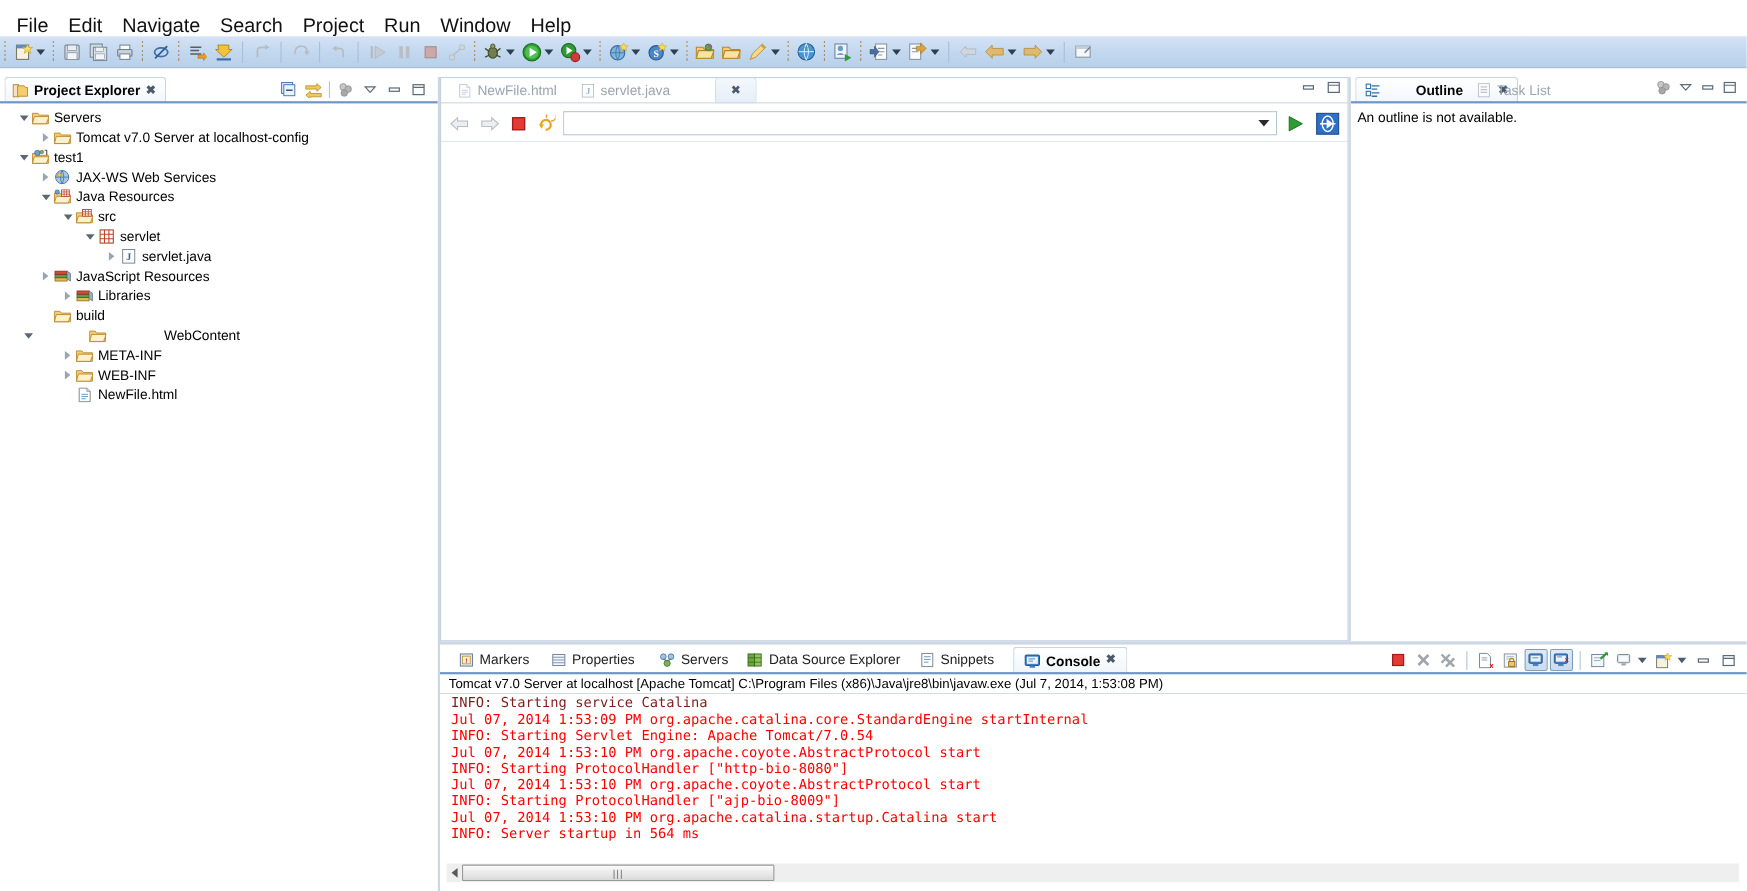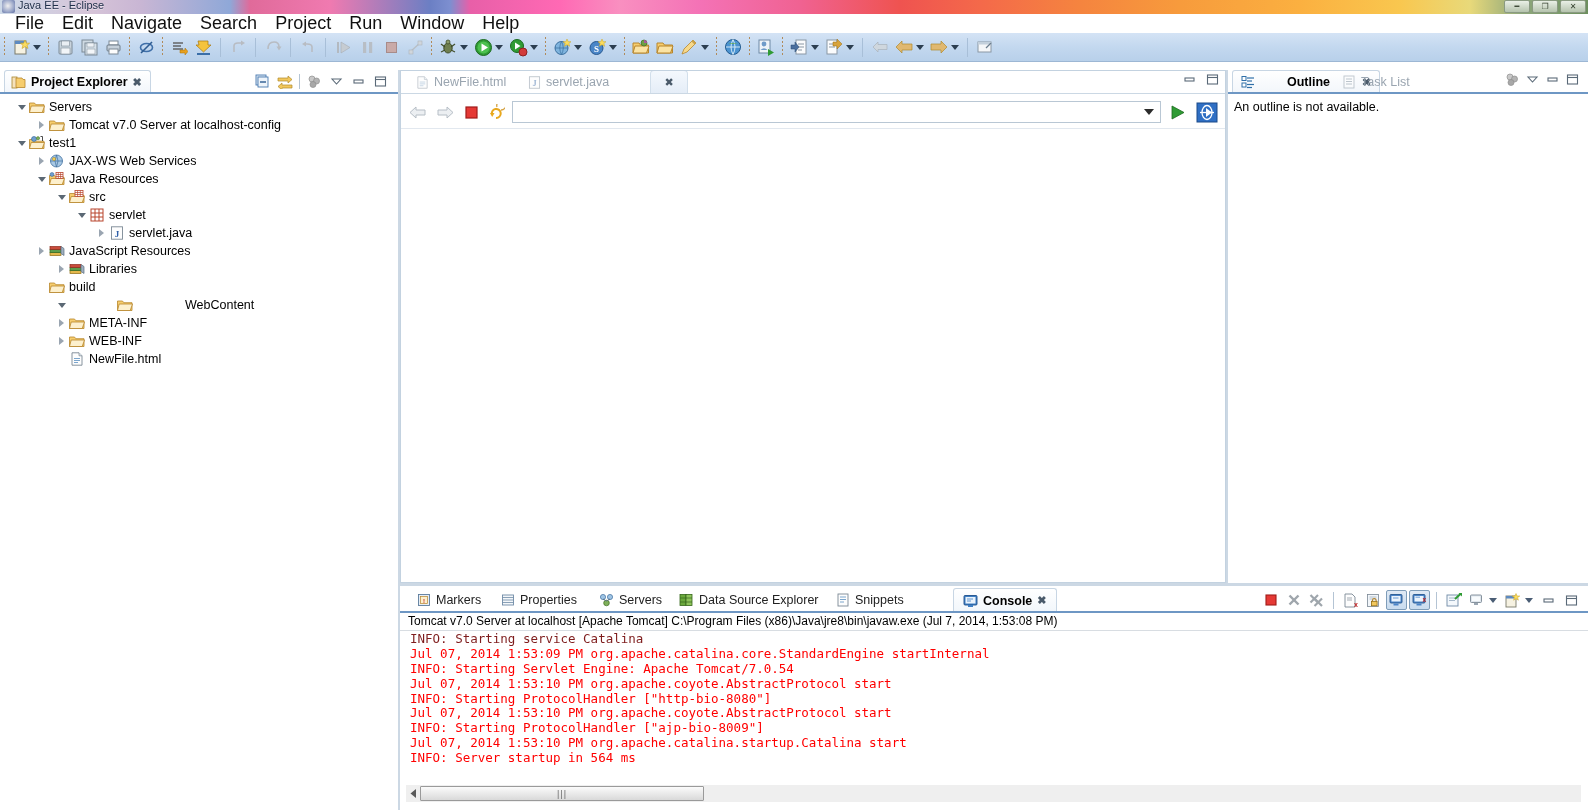--- a/index.html
+++ b/index.html
@@ -244,29 +244,20 @@
   .divider-v { position: absolute; background: #ccd8e4; }
   .divider-h { position: absolute; background: #ccd8e4; }
 
   .closeX { font-size: 11px; color: #4a5a6a; line-height: 1; }
 </style>
 </head>
 <body>
 
 <div id="app">
 
-  <div class="titlebar">
-    <div class="title-icon"></div>
-    <div class="title-text">Java EE - Eclipse</div>
-    <div class="win-controls">
-      <div class="win-btn">━</div>
-      <div class="win-btn">❐</div>
-      <div class="win-btn">✕</div>
-    </div>
-  </div>
 
   <div class="menubar">
     <div class="menu-item">File</div>
     <div class="menu-item">Edit</div>
     <div class="menu-item">Navigate</div>
     <div class="menu-item">Search</div>
     <div class="menu-item">Project</div>
     <div class="menu-item">Run</div>
     <div class="menu-item">Window</div>
     <div class="menu-item">Help</div>
@@ -767,21 +758,21 @@
         <span class="tw"></span>
         <span class="tree-icon">
           <svg class="ico" width="16" height="14" viewBox="0 0 16 14">
               <path d="M0.5 3 h5 l1.3 1.7 h8.2 v7.8 H0.5 z" fill="#f6cd6e" stroke="#b8862c" stroke-width="0.8"></path>
               <path d="M2.2 6 h13.3 l-2.3 6.5 H0.5 z" fill="#fdf0cd" stroke="#b8862c" stroke-width="0.8"></path>
             </svg>
         </span>
         <span class="tree-label">build</span>
       </div>
 
-      <div class="tree-row" style="padding-left:56px;gap:48px;">
+      <div class="tree-row" style="padding-left:20px;gap:48px;">
         <span class="tw">
             <i class="tw-expanded"></i>
           </span>
         <span class="tree-icon">
           <svg class="ico" width="16" height="14" viewBox="0 0 16 14">
               <path d="M0.5 3 h5 l1.3 1.7 h8.2 v7.8 H0.5 z" fill="#f6cd6e" stroke="#b8862c" stroke-width="0.8"></path>
               <path d="M2.2 6 h13.3 l-2.3 6.5 H0.5 z" fill="#fdf0cd" stroke="#b8862c" stroke-width="0.8"></path>
             </svg>
         </span>
         <span class="tree-label">WebContent</span>
@@ -1025,21 +1016,21 @@
         <span>
           <svg class="ico" width="14" height="14" viewBox="0 0 14 14">
             <rect x="2" y="1" width="10" height="12" fill="#fdfdfd" stroke="#7b8894" stroke-width="0.9"></rect>
             <line x1="4" y1="4" x2="10" y2="4" stroke="#5a8fc0" stroke-width="0.8"></line>
             <line x1="4" y1="6.5" x2="10" y2="6.5" stroke="#5a8fc0" stroke-width="0.8"></line>
             <line x1="4" y1="9" x2="8" y2="9" stroke="#5a8fc0" stroke-width="0.8"></line>
           </svg>
         </span>
         <span>Snippets</span>
       </div>
-      <div class="bp-tab active" style="left:521px;margin-left:32px;">
+      <div class="bp-tab active" style="left:521px;">
         <span>
           <svg class="ico" width="15" height="14" viewBox="0 0 15 14">
             <rect x="1" y="1.5" width="13" height="9.5" rx="1" fill="#3f7fc4" stroke="#1e4f8a" stroke-width="0.9"></rect>
             <rect x="2.5" y="3" width="10" height="6.5" f="" fill="#eaf3fc"></rect>
             <line x1="4" y1="5" x2="10" y2="5" stroke="#3f7fc4" stroke-width="0.8"></line>
             <line x1="4" y1="7" x2="8" y2="7" stroke="#3f7fc4" stroke-width="0.8"></line>
             <rect x="5" y="11" width="5" height="2" fill="#3f7fc4"></rect>
           </svg>
         </span>
         <span>Console</span>

